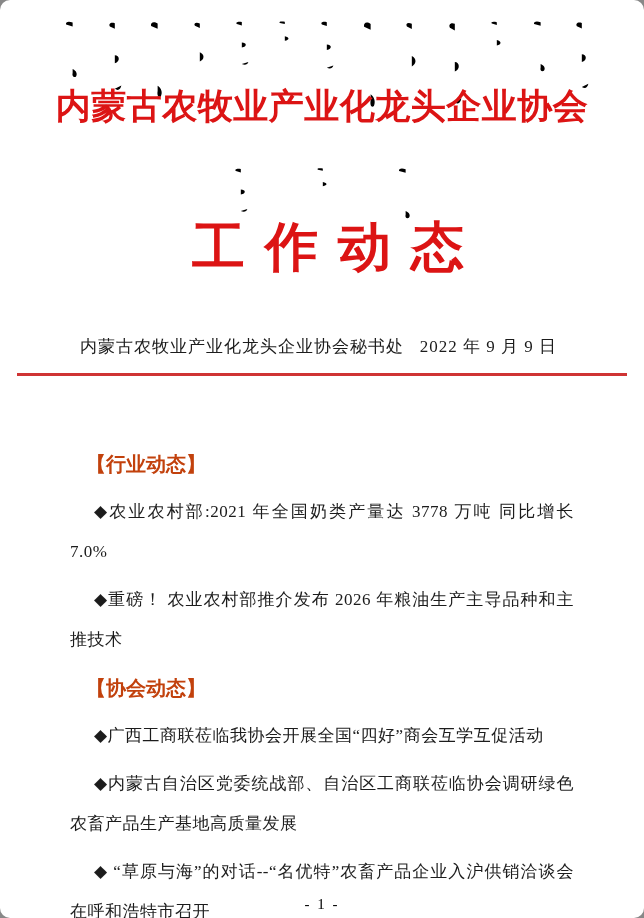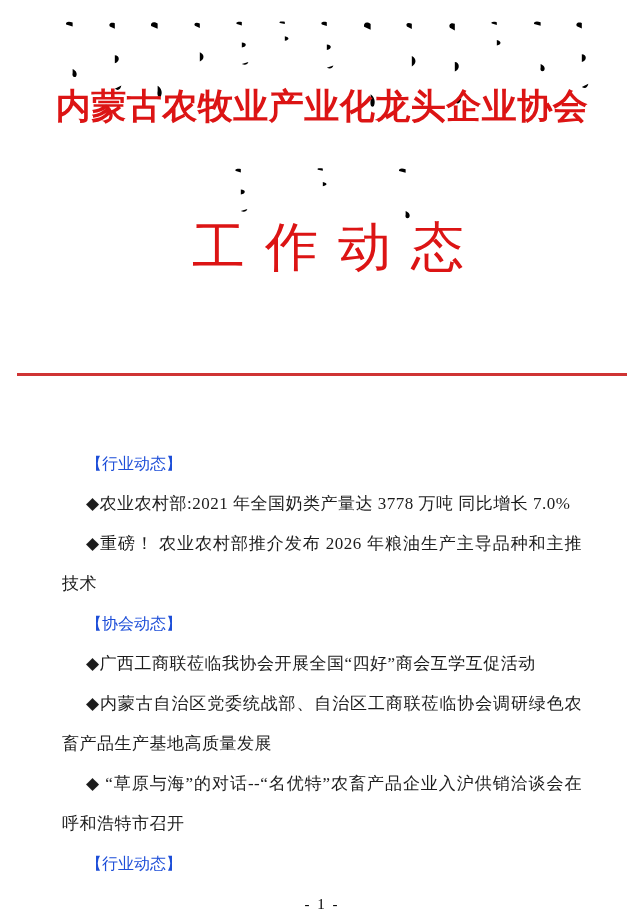--- a/index.html
+++ b/index.html
@@ -4,20 +4,21 @@
 <style>
   html,body{margin:0;padding:0;background:#888;}
   .page{
     position:relative;
     width:644px;height:918px;
     margin:0 auto;
     background:#ffffff;
     font-family:"Liberation Serif","DejaVu Serif",serif;
     color:#111;
     overflow:hidden;
+    border-radius:10px;
   }
   
   .mongol-top{
     position:absolute;top:20px;left:62px;width:528px;
     display:flex;justify-content:space-between;align-items:flex-start;
     color:var(--accent,#dc1414);
   }
   .mongol-sub{
     position:absolute;top:167px;left:0;width:100%;
     display:flex;justify-content:center;align-items:flex-start;gap:64px;
@@ -25,21 +26,21 @@
   }
   .mg{width:18px;display:block;}
   
   .org-name{
     position:absolute;top:86px;left:0;width:100%;
     text-align:center;font-size:35px;font-weight:bold;line-height:1.2;
     color:var(--accent,#dc1414);letter-spacing:0.5px;
   }
   .main-title{
     position:absolute;top:218px;left:0;width:100%;
-    text-align:center;font-size:53px;font-weight:normal;line-height:1.1;
+    text-align:center;font-size:53px;font-weight:bold;line-height:1.1;
     color:var(--accent,#dc1414);letter-spacing:20px;padding-left:32px;box-sizing:border-box;
   }
   .issue-line{
     position:absolute;top:296px;left:0;width:100%;
     text-align:center;font-size:19px;font-weight:bold;color:#000;
   }
   .publisher-row{
     position:absolute;top:335px;left:80px;right:87px;
     display:flex;justify-content:space-between;align-items:baseline;
     font-size:17px;color:#1c1c1c;letter-spacing:1px;
@@ -53,25 +54,25 @@
     text-align:center;
     font-family:"Liberation Sans","DejaVu Sans",sans-serif;
     font-size:20px;font-weight:600;color:#1a1a1a;
     letter-spacing:17px;padding-left:17px;box-sizing:border-box;
   }
   .toc-body{
     position:absolute;top:444px;left:62px;width:520px;
   }
   .section-heading{
     margin:0;font-family:"Liberation Sans","DejaVu Sans",sans-serif;
-    font-size:16px;font-weight:400;color:#1d4ed8;
+    font-size:20px;font-weight:700;color:#c2410c;
     line-height:40px;text-indent:24px;
   }
   .toc-item{
-    margin:0;font-size:17px;color:#1c1c1c;
+    margin:8px;font-size:17px;color:#1c1c1c;
     line-height:40px;text-indent:24px;
     text-align:justify;letter-spacing:0.5px;
   }
   .page-num{
     position:absolute;bottom:5px;left:0;width:100%;
     text-align:center;font-size:15px;color:#000;letter-spacing:2px;
   }
   .svg-defs{position:absolute;width:0;height:0;overflow:hidden;}
 </style>
 </head>
@@ -145,20 +146,24 @@
         <use href="#mg-c"></use>
       </svg>
     <svg class="mg" style="height:52px" viewBox="0 0 22 90" preserveAspectRatio="none">
         <use href="#mg-a"></use>
       </svg>
   </div>
 
   <div class="main-title">工作动态</div>
 
 
+  <div class="publisher-row">
+    <span>内蒙古农牧业产业化龙头企业协会秘书处</span>
+    <span>2022 年 9 月 9 日</span>
+  </div>
 
   <div class="red-rule"></div>
 
 
   <div class="toc-body">
     <h3 class="section-heading">【行业动态】</h3>
     <p class="toc-item">◆农业农村部:2021 年全国奶类产量达 3778 万吨  同比增长 7.0%</p>
     <p class="toc-item">◆重磅！ 农业农村部推介发布 2026 年粮油生产主导品种和主推技术</p>
 
     <h3 class="section-heading">【协会动态】</h3>

